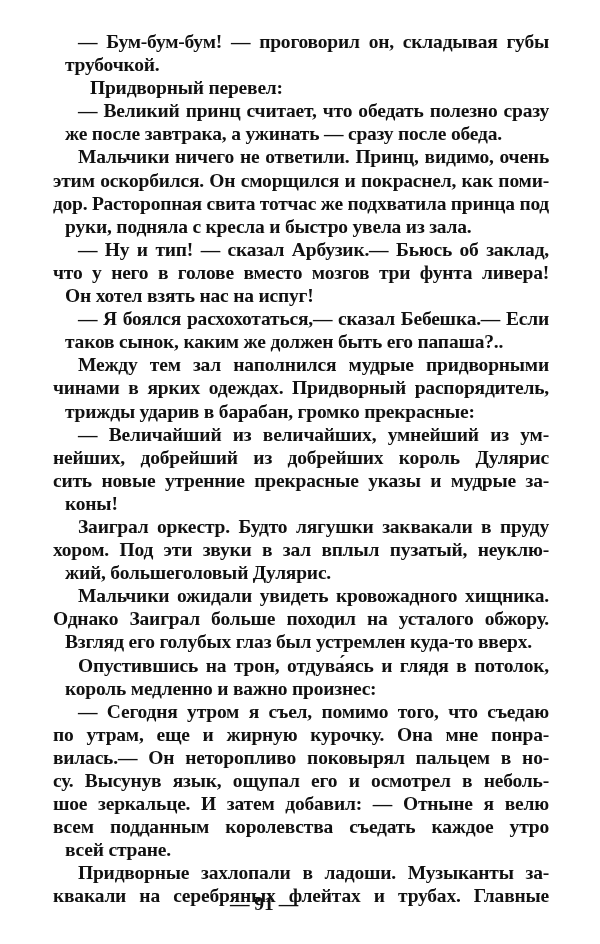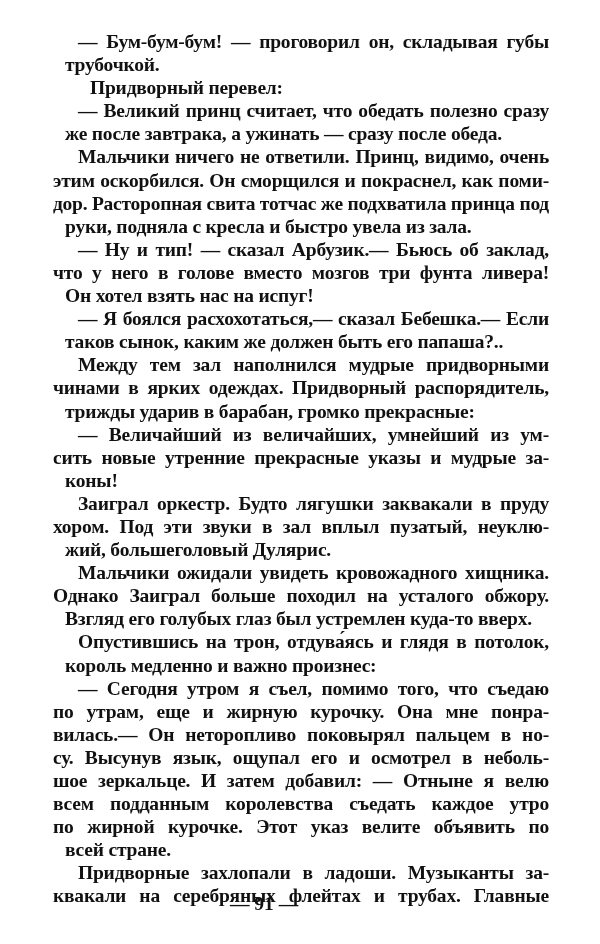--- a/index.html
+++ b/index.html
@@ -66,35 +66,35 @@
     <div class="line last">руки, подняла с кресла и быстро увела из зала.</div>
     <div class="line indent">— Ну и тип! — сказал Арбузик.— Бьюсь об заклад,</div>
     <div class="line">что у него в голове вместо мозгов три фунта ливера!</div>
     <div class="line last">Он хотел взять нас на испуг!</div>
     <div class="line indent">— Я боялся расхохотаться,— сказал Бебешка.— Если</div>
     <div class="line last">таков сынок, каким же должен быть его папаша?..</div>
     <div class="line indent">Между тем зал наполнился мудрые придворными</div>
     <div class="line">чинами в ярких одеждах. Придворный распорядитель,</div>
     <div class="line last">трижды ударив в барабан, громко прекрасные:</div>
     <div class="line indent">— Величайший из величайших, умнейший из ум-</div>
+    <div class="line">нейших, добрейший из добрейших король Дулярис</div>
     <div class="line">сить новые утренние прекрасные указы и мудрые за-</div>
     <div class="line last">коны!</div>
     <div class="line indent">Заиграл оркестр. Будто лягушки заквакали в пруду</div>
     <div class="line">хором. Под эти звуки в зал вплыл пузатый, неуклю-</div>
     <div class="line last">жий, большеголовый Дулярис.</div>
     <div class="line indent">Мальчики ожидали увидеть кровожадного хищника.</div>
     <div class="line">Однако Заиграл больше походил на усталого обжору.</div>
     <div class="line last">Взгляд его голубых глаз был устремлен куда-то вверх.</div>
     <div class="line indent">Опустившись на трон, отдува́ясь и глядя в потолок,</div>
     <div class="line last">король медленно и важно произнес:</div>
     <div class="line indent">— Сегодня утром я съел, помимо того, что съедаю</div>
     <div class="line">по утрам, еще и жирную курочку. Она мне понра-</div>
     <div class="line">вилась.— Он неторопливо поковырял пальцем в но-</div>
     <div class="line">су. Высунув язык, ощупал его и осмотрел в неболь-</div>
     <div class="line">шое зеркальце. И затем добавил: — Отныне я велю</div>
     <div class="line">всем подданным королевства съедать каждое утро</div>
-    <div class="line">по жирной курочке. Этот указ велите объявить по</div>
     <div class="line last">всей стране.</div>
     <div class="line indent">Придворные захлопали в ладоши. Музыканты за-</div>
     <div class="line">квакали на серебряных флейтах и трубах. Главные</div>
   </div>
 
 <div class="page-number">— 91 —</div>
 
 </body></html>

